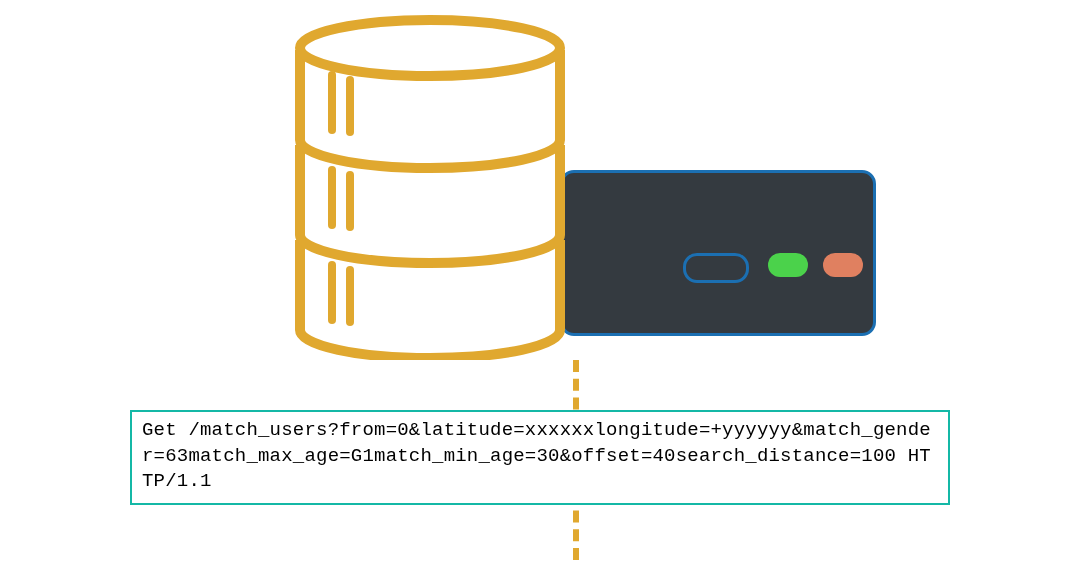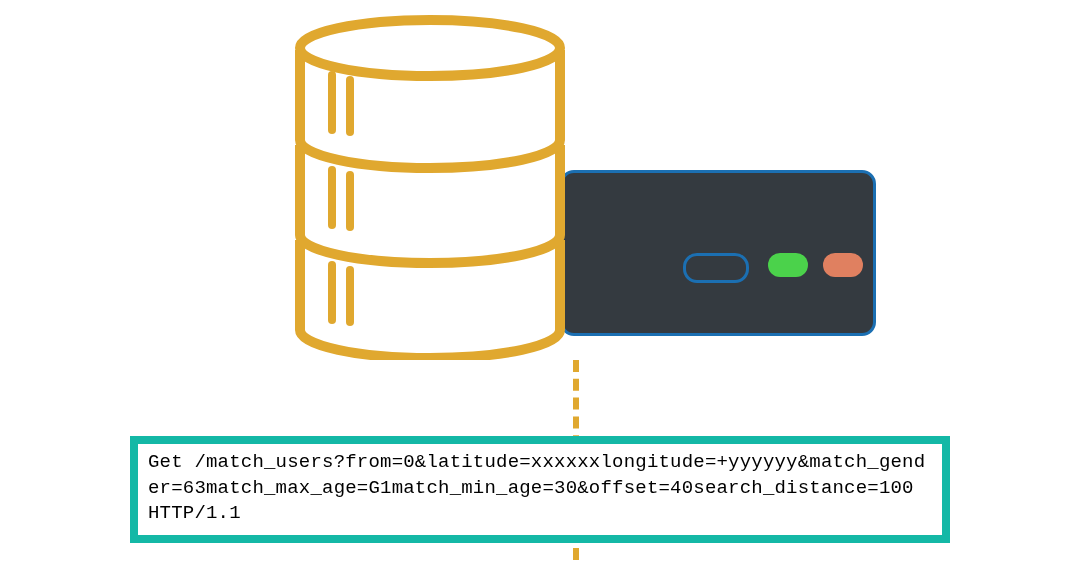--- a/index.html
+++ b/index.html
@@ -65,23 +65,23 @@
     top: 360px;
     width: 0;
     height: 200px;
     border-left: 6px dashed #e0a82f;
   }
 
   
   .req-box {
     position: absolute;
     left: 130px;
-    top: 436px;
+    top: 410px;
     width: 820px;
-    border: 8px solid #14b8a6;
+    border: 2px solid #14b8a6;
     background: #fff;
     padding: 6px 10px 8px 10px;
     box-sizing: border-box;
     font-size: 19px;
     line-height: 1.35;
     letter-spacing: 0.2px;
     word-break: break-all;
     z-index: 5;
   }
 </style>

